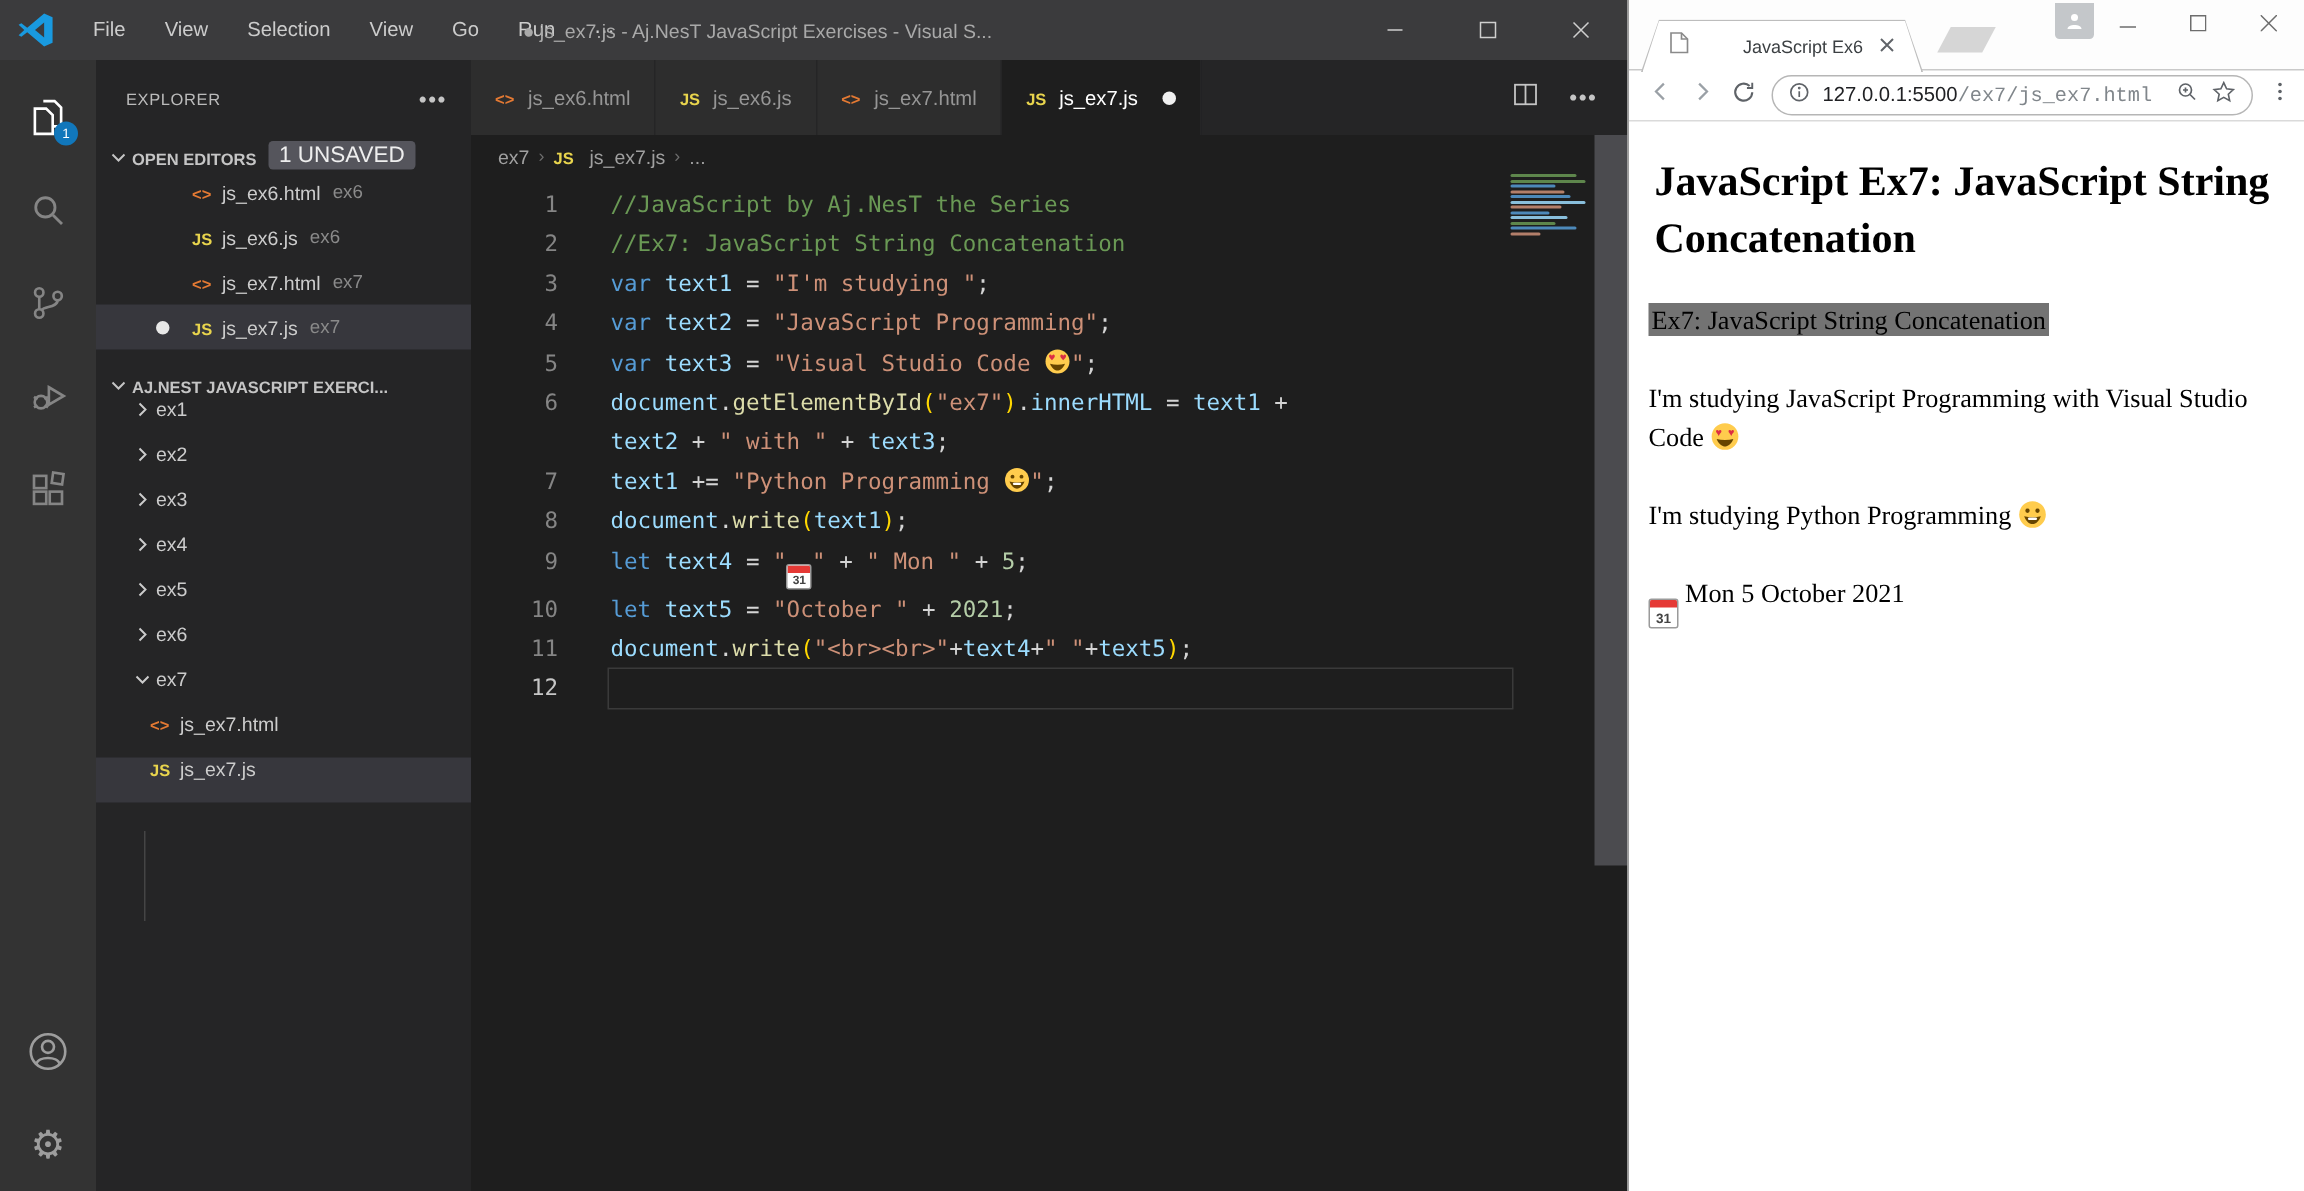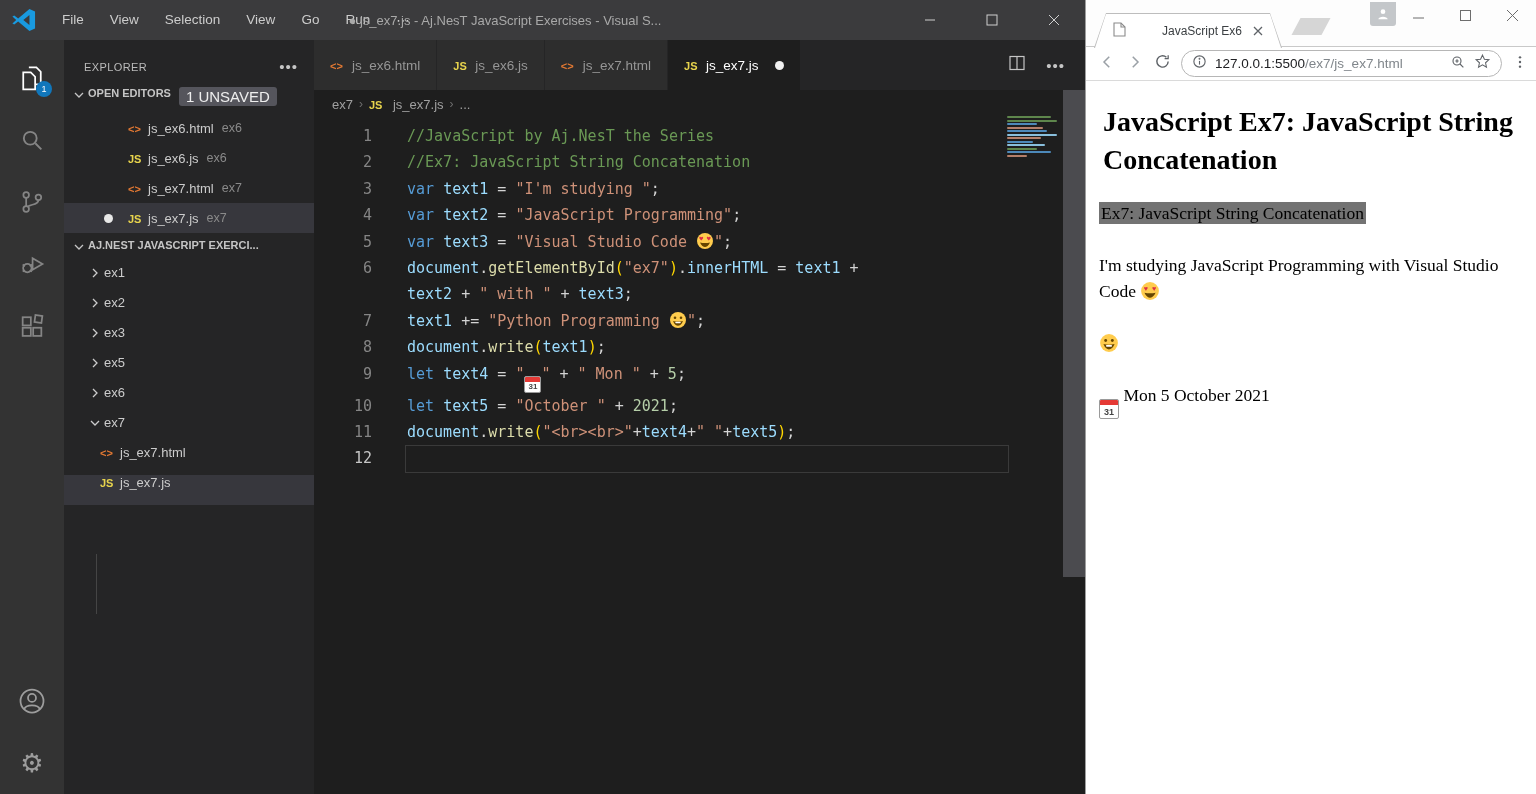--- a/index.html
+++ b/index.html
@@ -25,21 +25,21 @@
   .act-badge { position:absolute; right:12px; bottom:6px; background:#1177bb; color:#fff; font-size:9px;
                width:16px; height:16px; border-radius:50%; display:flex; align-items:center; justify-content:center; }
   .act-bottom { margin-top:auto; }
   .gear-glyph { font-size:26px; color:#9d9d9d; line-height:1; }
 
   
   .sidebar { width:250px; background:#252526; color:#cccccc; font-size:13px; position:relative; }
   .sb-header { display:flex; align-items:center; justify-content:space-between; padding:18px 16px 12px 20px; }
   .sb-title { font-size:11px; color:#bbbbbb; letter-spacing:.4px; }
   .sb-ellipsis { color:#c5c5c5; font-size:15px; letter-spacing:1px; }
-  .section-row { display:flex; align-items:flex-start; height:26px; padding-left:6px; font-weight:700; font-size:11px; color:#c5c5c5; }
+  .section-row { display:flex; align-items:flex-end; height:26px; padding-left:6px; font-weight:700; font-size:11px; color:#c5c5c5; }
   .section-row .chev { width:18px; display:flex; justify-content:center; }
   .badge-pill { margin-left:8px; background:#55555c; color:#eee; font-size:15px; font-weight:400; padding:1px 7px; border-radius:3px; }
   .oe-item { height:30px; display:flex; align-items:center; padding-left:64px; position:relative; cursor:pointer; }
   .oe-item.selected { background:#37373d; }
   .oe-dot { position:absolute; left:40px; width:9px; height:9px; border-radius:50%; background:#e8e8e8; }
   .fi { display:inline-block; width:20px; font-weight:700; font-size:11px; }
   .fi-html { color:#e37933; }
   .fi-js { color:#e8d44d; }
   .oe-name { color:#cccccc; }
   .oe-desc { color:#8a8a8a; margin-left:8px; font-size:12.5px; }
@@ -104,21 +104,21 @@
               transform:skewX(-28deg); }
   .b-profile { position:absolute; right:140px; top:2px; width:26px; height:24px; background:#c4c7ca;
                border-radius:0 0 3px 3px; display:flex; align-items:center; justify-content:center; }
   .b-win-controls { position:absolute; right:0; top:0; display:flex; }
   .b-win-btn { width:47px; height:30px; display:flex; align-items:center; justify-content:center; color:#6d6d6d; }
   .b-toolbar { height:34px; display:flex; align-items:center; padding:0 8px 0 12px; gap:10px;
                border-bottom:1px solid #dadada; background:#fff; }
   .omnibox { flex:1; height:27px; border:1px solid #b6b6b6; border-radius:14px; display:flex; align-items:center;
              padding:0 10px; gap:8px; background:#fff; }
   .url { font-size:13.5px; color:#202124; white-space:nowrap; overflow:hidden; flex:1; }
-  .url .path { color:#80868b; }
+  .url .path { color:#80868b;font-family:Liberation Mono, monospace; }
 
   .b-content { padding:14px 13px 0 13px; font-family:"Liberation Serif", serif; color:#000; }
   .b-content .emoji { width:20px; height:20px; vertical-align:-4px; }
   .b-content .cal { width:20px; height:20px; vertical-align:-4px; }
   .b-content .cal-num { font-size:9px; }
   .b-h1 { font-size:28px; font-weight:700; line-height:1.35; margin:8px 0 24px 4px; }
   .b-marked { font-size:17.5px; margin:0 0 28px 0; }
   .b-marked span { background:#737373; padding:1px 2px; }
   .b-p { font-size:17.5px; line-height:1.5; margin:0 0 26px 0; }
 </style>
@@ -284,20 +284,28 @@
                 </svg>
               </span>
               <span class="tree-label">ex3</span>
             </div>
             <div class="tree-item">
               <span class="chev">
                 <svg width="16" height="16" viewBox="0 0 16 16">
                   <path d="M6 4 l4 4 -4 4" stroke="#cccccc" fill="none" stroke-width="1.3"></path>
                 </svg>
               </span>
+              <span class="tree-label">ex4</span>
+            </div>
+            <div class="tree-item">
+              <span class="chev">
+                <svg width="16" height="16" viewBox="0 0 16 16">
+                  <path d="M6 4 l4 4 -4 4" stroke="#cccccc" fill="none" stroke-width="1.3"></path>
+                </svg>
+              </span>
               <span class="tree-label">ex5</span>
             </div>
             <div class="tree-item">
               <span class="chev">
                 <svg width="16" height="16" viewBox="0 0 16 16">
                   <path d="M6 4 l4 4 -4 4" stroke="#cccccc" fill="none" stroke-width="1.3"></path>
                 </svg>
               </span>
               <span class="tree-label">ex6</span>
             </div>
@@ -539,21 +547,21 @@
     <div class="b-content">
       <h1 class="b-h1">JavaScript Ex7: JavaScript String Concatenation</h1>
       <div class="b-marked"><span>Ex7: JavaScript String Concatenation</span></div>
       <div id="bParagraphs">
           <p class="b-p"><span>I'm studying JavaScript Programming with Visual Studio Code </span><span><svg class="emoji" viewBox="0 0 36 36">
                 <circle cx="18" cy="18" r="16" fill="#ffcc4d"></circle>
                 <text x="10.5" y="17.5" font-size="13" fill="#dd2e44" text-anchor="middle">♥</text>
                 <text x="25.5" y="17.5" font-size="13" fill="#dd2e44" text-anchor="middle">♥</text>
                 <path d="M8 21c2.5 6.5 7 9 10 9s7.5-2.5 10-9c-6 1.6-14 1.6-20 0z" fill="#664500"></path>
               </svg></span></p>
-          <p class="b-p"><span><svg class="emoji" viewBox="0 0 36 36">
+          <p class="b-p"><span>I'm studying Python Programming </span><span><svg class="emoji" viewBox="0 0 36 36">
                 <circle cx="18" cy="18" r="16" fill="#ffcc4d"></circle>
                 <circle cx="12" cy="13.5" r="2.6" fill="#664500"></circle>
                 <circle cx="24" cy="13.5" r="2.6" fill="#664500"></circle>
                 <path d="M8 20c2.5 7 7 9.5 10 9.5s7.5-2.5 10-9.5c-6 1.6-14 1.6-20 0z" fill="#664500"></path>
                 <rect x="12.5" y="21.5" width="11" height="3.2" rx="1.6" fill="#fff"></rect>
               </svg></span></p>
           <p class="b-p"><span><span class="cal">
                 <span class="cal-top"></span>
                 <span class="cal-num">31</span>
               </span></span><span> Mon 5 October 2021</span></p>

